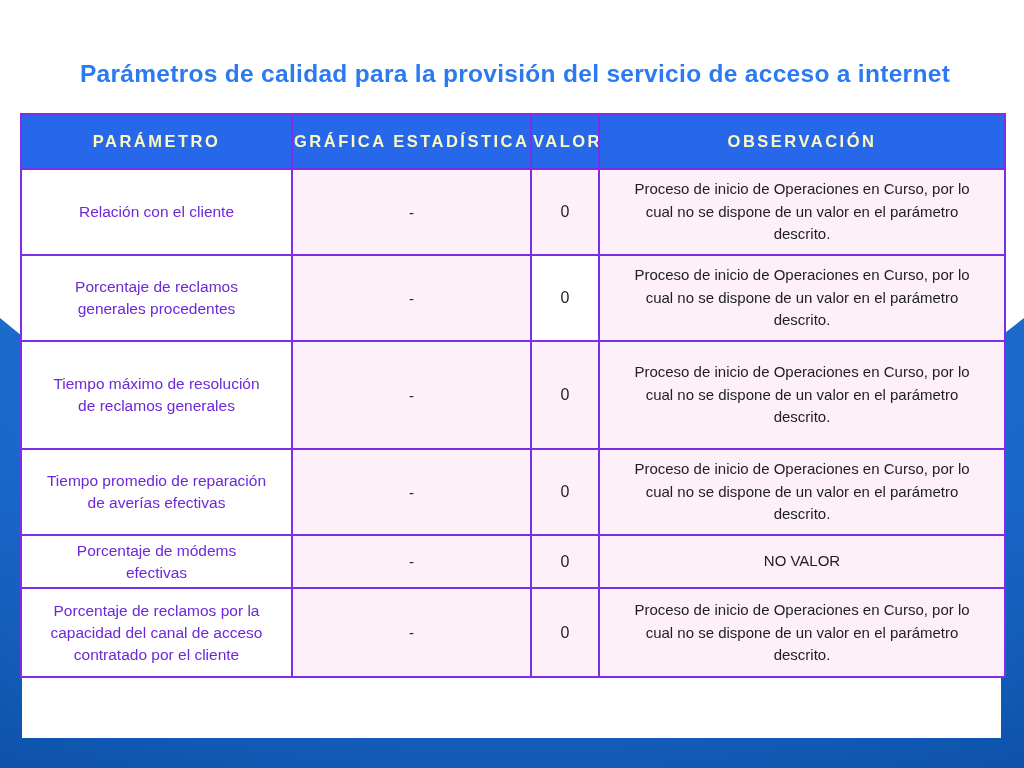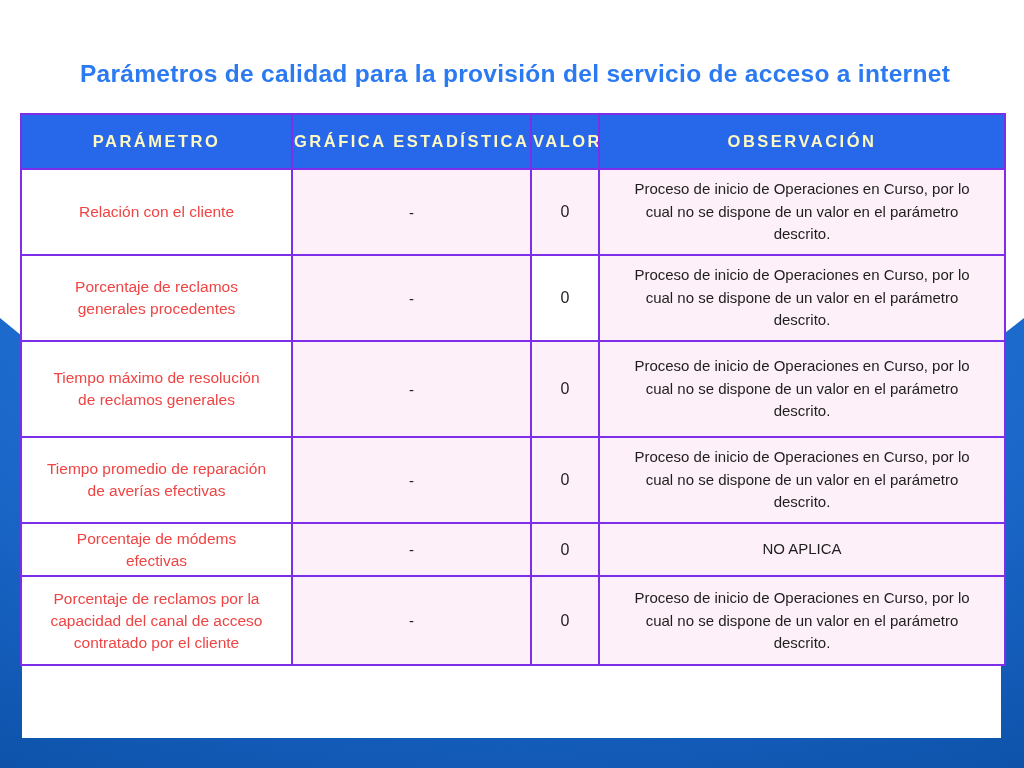--- a/index.html
+++ b/index.html
@@ -59,21 +59,21 @@
     color: #fef9c3;
     font-size: 16.5px;
     font-weight: bold;
     letter-spacing: 2.5px;
     white-space: nowrap;
     padding: 0 1px;
   }
 
   td.param {
     background: #ffffff;
-    color: #ef4444;
+    color: #6d28d9;
     font-size: 15.5px;
     line-height: 1.4;
     white-space: pre-line;
     padding: 4px 6px;
   }
   td.grafica {
     background: #fdf0f8;
     color: #222222;
     font-size: 15px;
   }
@@ -87,21 +87,21 @@
     background: #fdf0f8;
     color: #1e1e1e;
     font-size: 15px;
     line-height: 1.5;
     white-space: pre-line;
     padding: 6px 14px;
   }
 
   tr.r1 { height: 86px; }
   tr.r2 { height: 86px; margin-top: 12px; }
-  tr.r3 { height: 96px; }
+  tr.r3 { height: 108px; }
   tr.r4 { height: 86px; }
   tr.r5 { height: 86px; }
   tr.r6 { height: 51px; }
   tr.r7 { height: 89px; }
 </style>
 </head>
 <body>
 
 <div class="canvas">
   <div class="white-plate"></div>
@@ -157,21 +157,21 @@
         <td class="valor">0</td>
         <td class="obs">Proceso de inicio de Operaciones en Curso, por lo
 cual no se dispone de un valor en el parámetro
 descrito.</td>
       </tr>
       <tr class="r6">
         <td class="param">Porcentaje de módems
 efectivas</td>
         <td class="grafica">-</td>
         <td class="valor">0</td>
-        <td class="obs">NO APLICA</td>
+        <td class="obs">NO VALOR</td>
       </tr>
       <tr class="r7">
         <td class="param">Porcentaje de reclamos por la
 capacidad del canal de acceso
 contratado por el cliente</td>
         <td class="grafica">-</td>
         <td class="valor">0</td>
         <td class="obs">Proceso de inicio de Operaciones en Curso, por lo
 cual no se dispone de un valor en el parámetro
 descrito.</td>

